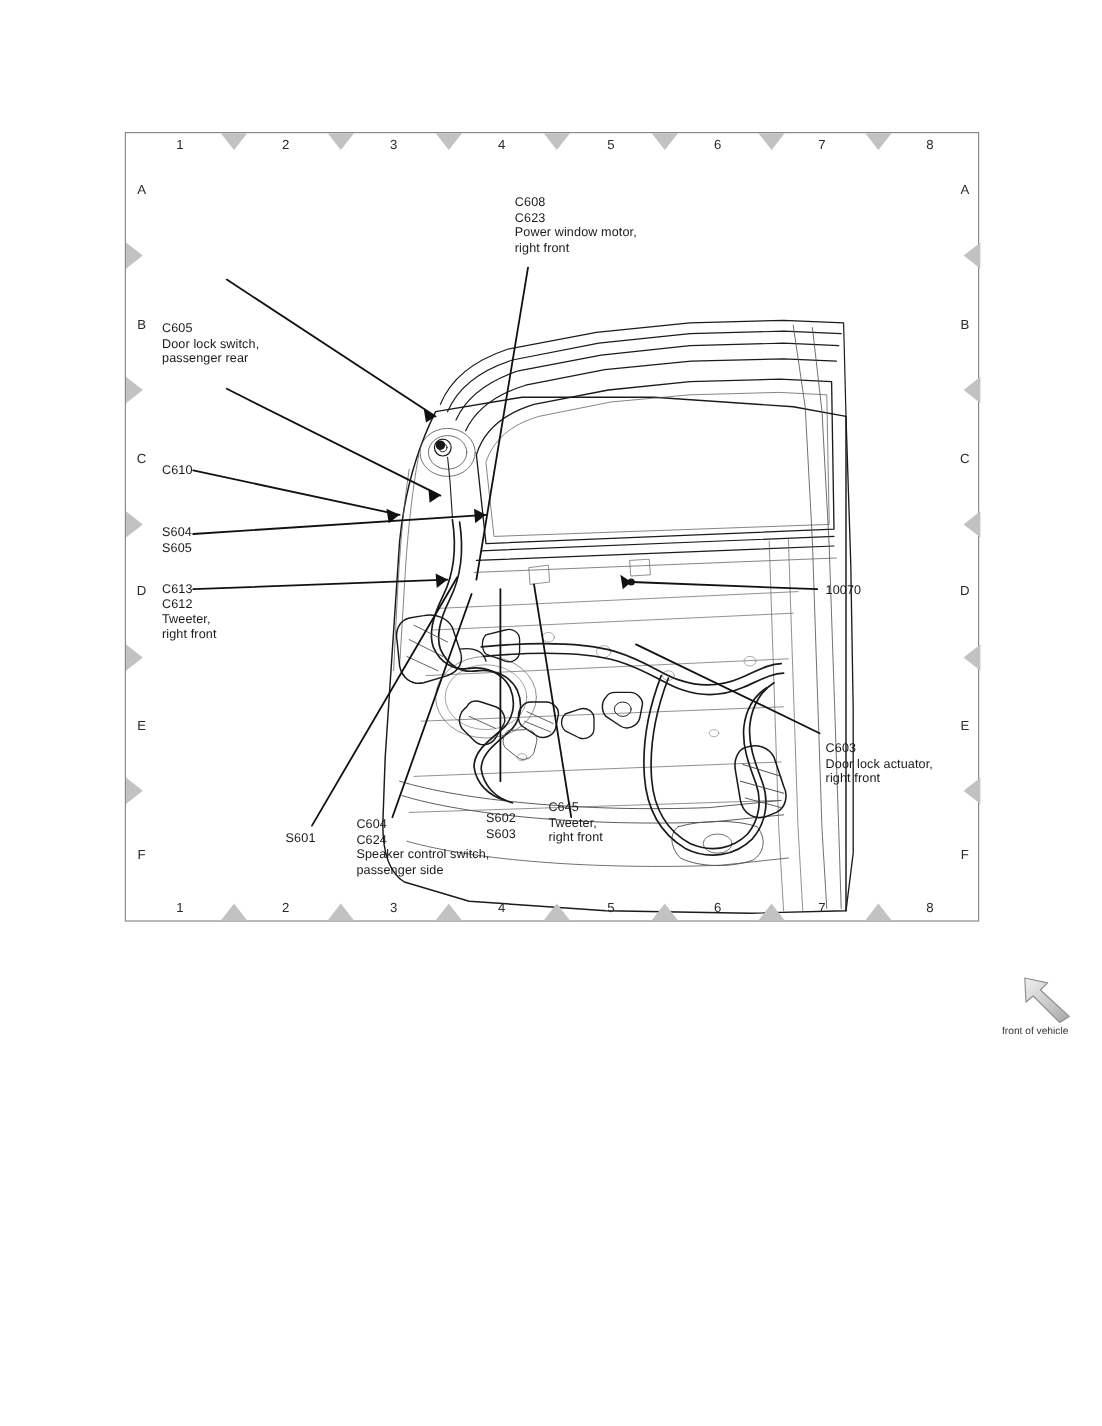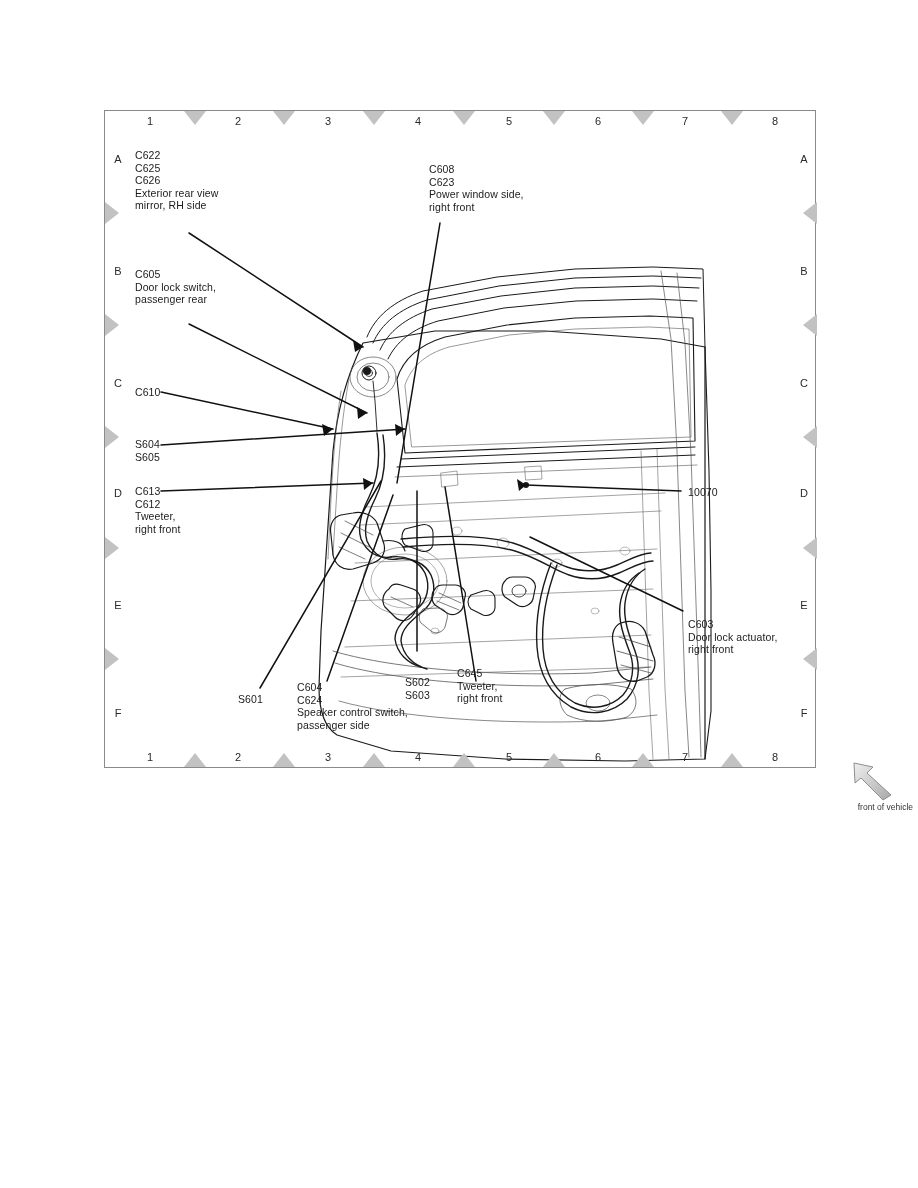--- a/index.html
+++ b/index.html
@@ -85,23 +85,23 @@
     line-height: 12.5px;
     color: #1a1a1a;
     white-space: pre-line;
     letter-spacing: 0.1px;
   }
 
   
   #front-of-vehicle {
     position: absolute;
     left: 730px;
-    top: 648px;
+    top: 700px;
     width: 78px;
-    text-align: right;
+    text-align: left;
   }
   #front-of-vehicle .fov-caption {
     font-size: 8.5px;
     color: #333;
     margin-top: 1px;
     white-space: nowrap;
   }
 
   
   #door-art, #leader-lines {
@@ -345,25 +345,20 @@
     <div class="ruler-letter" style="left:692px; top:494px;">E</div>
     <div class="ruler-letter" style="left:692px; top:602px;">F</div>
 
     <div class="tri tri-left" style="left:698px; top:102px;"></div>
     <div class="tri tri-left" style="left:698px; top:214px;"></div>
     <div class="tri tri-left" style="left:698px; top:326px;"></div>
     <div class="tri tri-left" style="left:698px; top:437px;"></div>
     <div class="tri tri-left" style="left:698px; top:548px;"></div>
   </div>
 
-  <div class="callout" style="left:30px; top:38px;">C622
-C625
-C626
-Exterior rear view
-mirror, RH side</div>
 
   <div class="callout" style="left:30px; top:157px;">C605
 Door lock switch,
 passenger rear</div>
 
   <div class="callout" style="left:30px; top:275px;">C610</div>
 
   <div class="callout" style="left:30px; top:327px;">S604
 S605</div>
 
@@ -381,21 +376,21 @@
 
   <div class="callout" style="left:300px; top:565px;">S602
 S603</div>
 
   <div class="callout" style="left:352px; top:556px;">C645
 Tweeter,
 right front</div>
 
   <div class="callout" style="left:324px; top:52px;">C608
 C623
-Power window side,
+Power window motor,
 right front</div>
 
   <div class="callout" style="left:583px; top:375px;">10070</div>
 
   <div class="callout" style="left:583px; top:507px;">C603
 Door lock actuator,
 right front</div>
 
   <div id="front-of-vehicle">
     <svg width="46" height="42" viewBox="0 0 46 42" style="display:block; margin:0 auto;">

